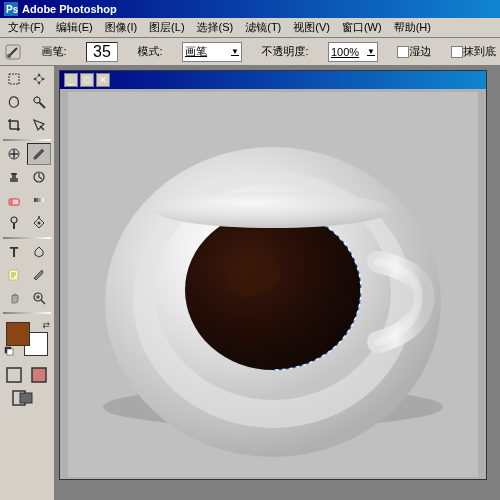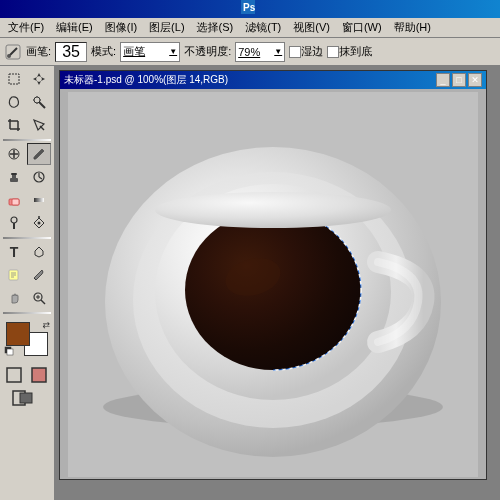--- a/index.html
+++ b/index.html
@@ -16,21 +16,20 @@
     
     #title-bar {
       background: linear-gradient(to right, #000080, #1084d0);
       color: white;
       height: 18px;
       display: flex;
       align-items: center;
       padding: 0 4px;
       font-size: 11px;
       font-weight: bold;
-      flex-direction: column;
     }
     #title-bar .app-icon {
       width: 14px;
       height: 14px;
       margin-right: 4px;
       display: flex;
       align-items: center;
       justify-content: center;
     }
 
@@ -51,20 +50,21 @@
 
     
     #options-bar {
       background: #d4d0c8;
       height: 28px;
       display: flex;
       align-items: center;
       padding: 0 4px;
       border-bottom: 1px solid #808080;
       gap: 4px;
+      justify-content: space-between;
     }
     .options-label {
       font-size: 11px;
     }
     .options-select {
       height: 20px;
       border: 1px solid #808080;
       background: white;
       font-size: 11px;
       padding: 0 2px;
@@ -205,20 +205,21 @@
 </head>
 <body>
 
 <div id="title-bar">
   <div class="app-icon">
     <svg width="14" height="14" viewBox="0 0 14 14">
       <rect width="14" height="14" fill="#1a6cbd"></rect>
       <text x="2" y="11" font-size="10" fill="white" font-weight="bold">Ps</text>
     </svg>
   </div>
+  <span>Adobe Photoshop</span>
 </div>
 
 <div id="menu-bar">
   <span class="menu-item">文件(F)</span>
   <span class="menu-item">编辑(E)</span>
   <span class="menu-item">图像(I)</span>
   <span class="menu-item">图层(L)</span>
   <span class="menu-item">选择(S)</span>
   <span class="menu-item">滤镜(T)</span>
   <span class="menu-item">视图(V)</span>
@@ -237,21 +238,21 @@
   <div class="brush-size-box">
     <span>35</span>
   </div>
   <span class="options-label">模式:</span>
   <div class="options-select">
     <span>画笔</span>
     <span class="dropdown-arrow">▼</span>
   </div>
   <span class="options-label">不透明度:</span>
   <div class="options-select" style="min-width:50px;">
-    <span>79%</span>
+    <span>100%</span>
     <span class="dropdown-arrow">▼</span>
   </div>
   <div class="options-checkbox-group">
     <div class="checkbox-item"></div>
     <span>湿边</span>
   </div>
   <div class="options-checkbox-group">
     <div class="checkbox-item"></div>
     <span>抹到底</span>
   </div>
@@ -452,21 +453,20 @@
             <rect x="8" y="4" width="12" height="10" fill="#666" stroke="#333" stroke-width="1"></rect>
           </svg>
       </div>
     </div>
   </div>
 
   <div id="canvas-area">
 
     <div id="doc-window">
       <div id="doc-titlebar">
-        <span style="font-size:10px;">未标器-1.psd @ 100%(图层 14,RGB)</span>
         <div class="doc-controls">
           <div class="win-btn">_</div>
           <div class="win-btn">□</div>
           <div class="win-btn">✕</div>
         </div>
       </div>
       <div id="doc-canvas">
 
         <svg width="410" height="385" viewBox="0 0 410 385">
 

